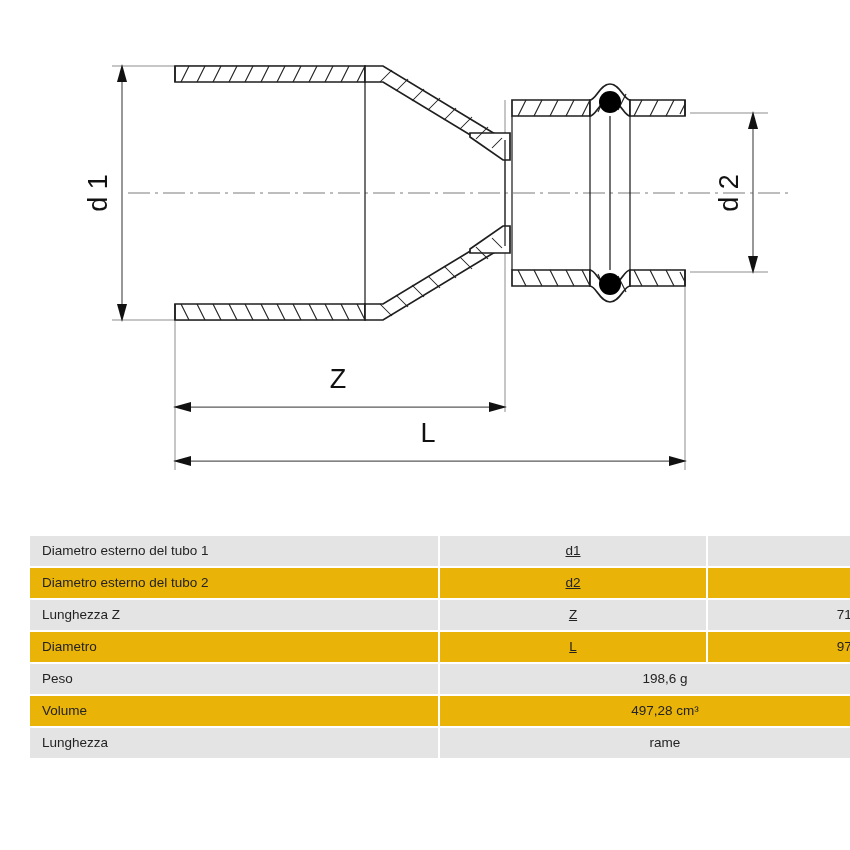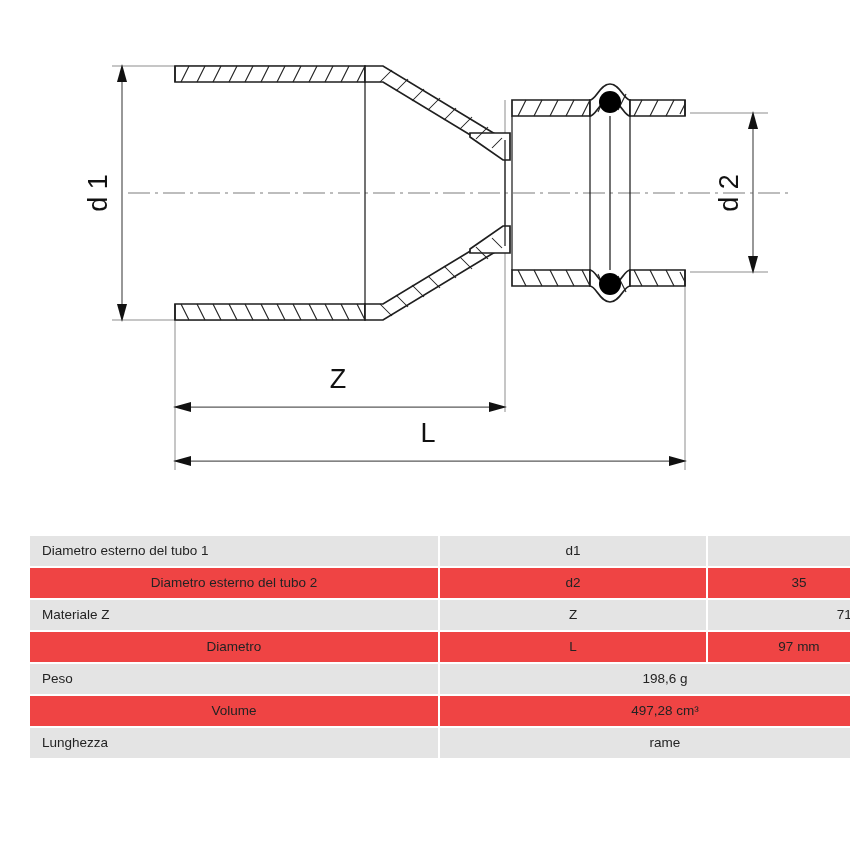--- a/index.html
+++ b/index.html
@@ -42,23 +42,23 @@
   table.spec-table td {
     height: 30px;
     padding: 0 12px;
     font-size: 13.5px;
     line-height: 30px;
     color: #232323;
     white-space: nowrap;
     overflow: hidden;
   }
   tr.row-odd td { background: #e4e4e4; }
-  tr.row-even td { background: #ef4444; text-align: center; }
+  tr.row-even td { background: #eab308; }
   td.cell-label { text-align: left; width: 384px; margin-top: 23px; }
-  td.cell-symbol { text-align: center; width: 242px; }
+  td.cell-symbol { text-align: center; width: 242px; text-decoration: underline; }
   td.cell-value  { text-align: right; width: 158px; }
   td.cell-merged { text-align: center; }
   .hatch-line { stroke: #1f1f1f; stroke-width: 1.05; fill: none; }
   .outline { stroke: #1f1f1f; stroke-width: 1.7; fill: #ffffff; }
   .outline-thin { stroke: #1f1f1f; stroke-width: 1.25; fill: none; }
   .dimline { stroke: #5a5a5a; stroke-width: 1.25; fill: none; }
   .extline { stroke: #8d8d8d; stroke-width: 1.0; fill: none; }
   .centerline {
     stroke: #7c7c7c;
     stroke-width: 1.1;
@@ -241,21 +241,21 @@
             <td class="cell-label">Diametro esterno del tubo 1</td>
             <td class="cell-symbol">d1</td>
             <td class="cell-value">54</td>
           </tr>
           <tr class="row-even">
             <td class="cell-label">Diametro esterno del tubo 2</td>
             <td class="cell-symbol">d2</td>
             <td class="cell-value">35</td>
           </tr>
           <tr class="row-odd">
-            <td class="cell-label">Materiale Z</td>
+            <td class="cell-label">Lunghezza Z</td>
             <td class="cell-symbol">Z</td>
             <td class="cell-value">71 mm</td>
           </tr>
           <tr class="row-even">
             <td class="cell-label">Diametro</td>
             <td class="cell-symbol">L</td>
             <td class="cell-value">97 mm</td>
           </tr>
           <tr class="row-odd">
             <td class="cell-label">Peso</td>

